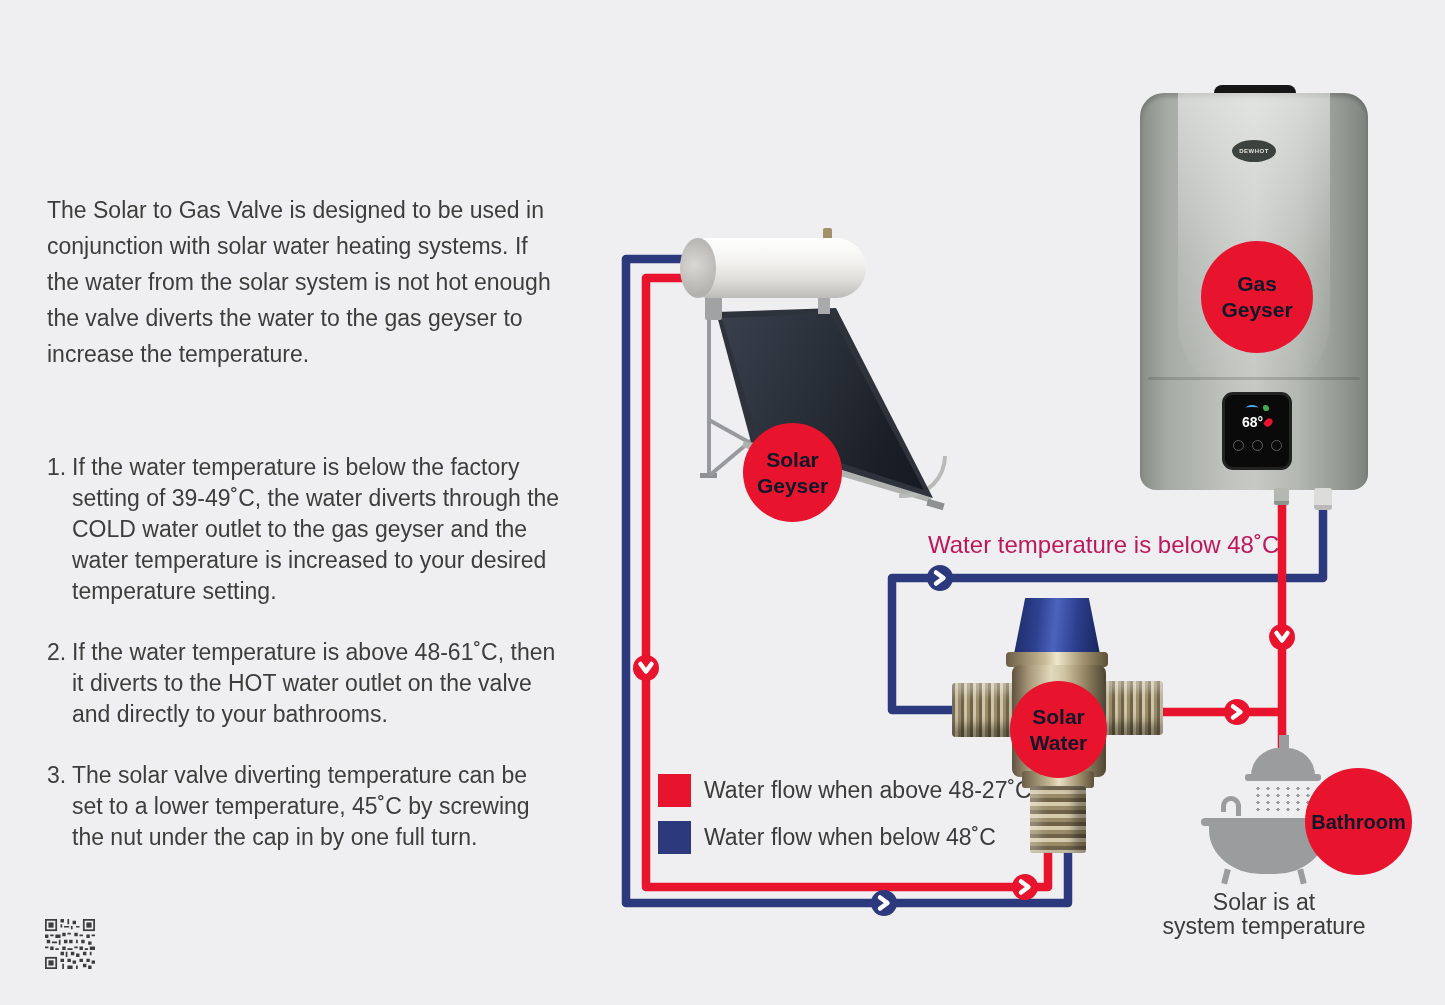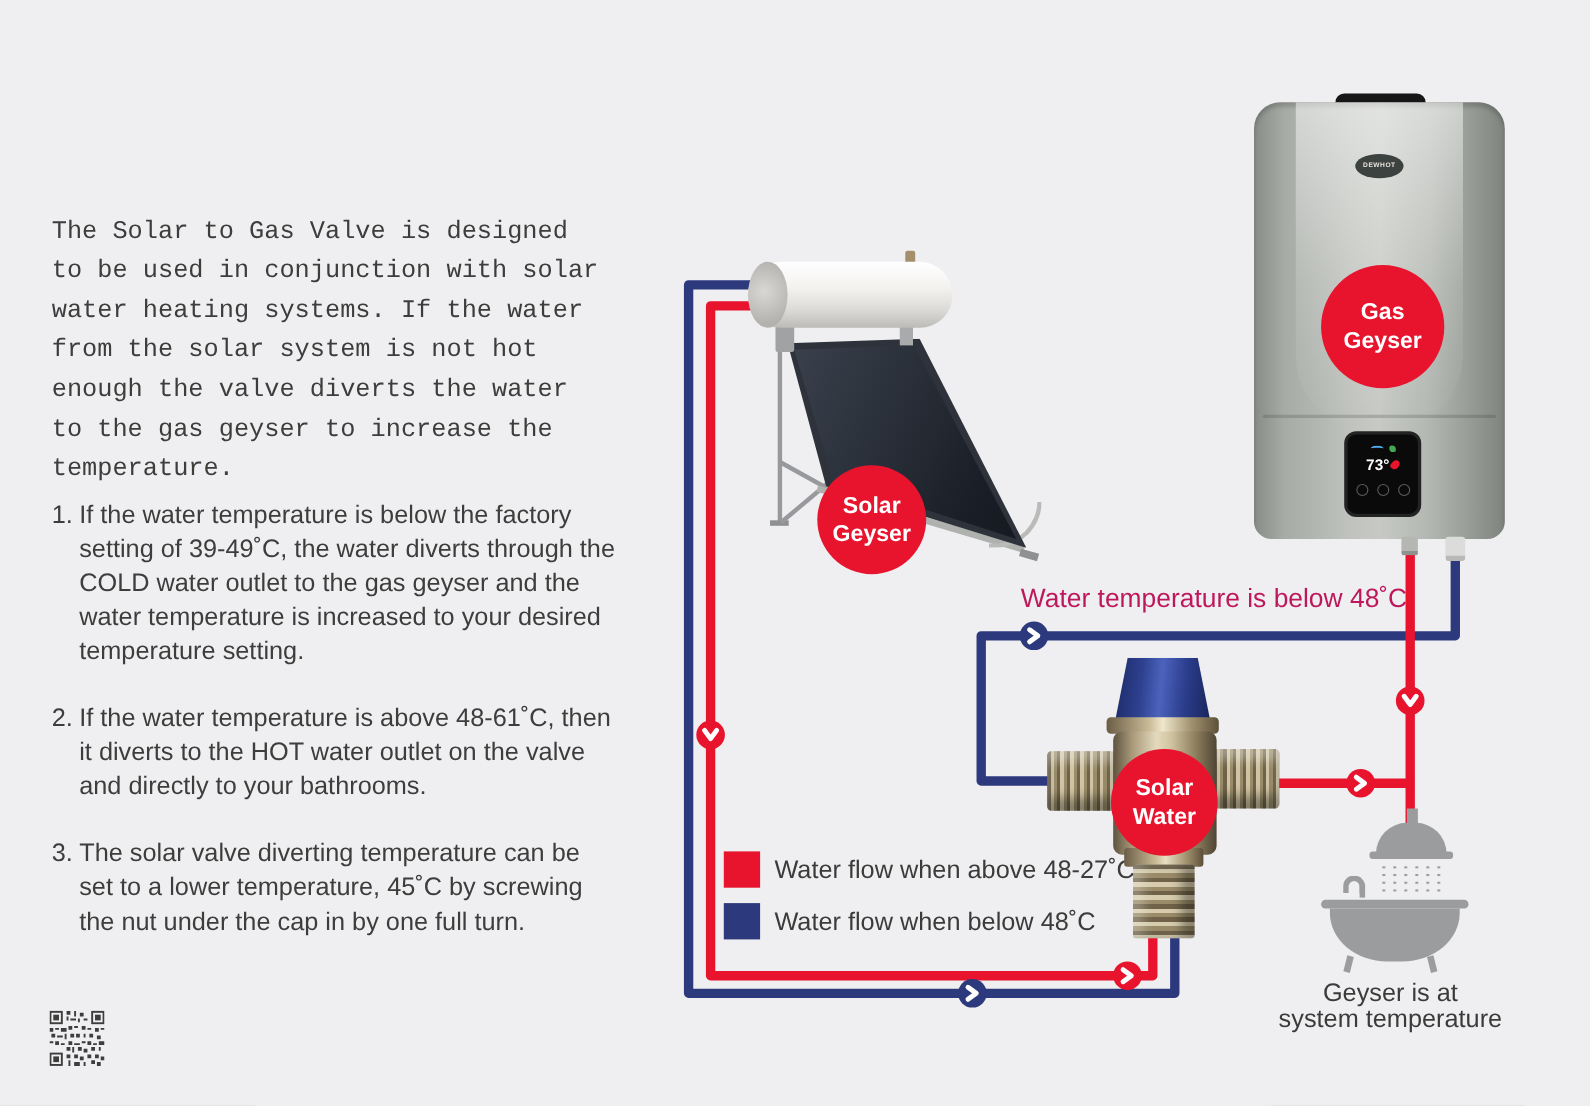--- a/index.html
+++ b/index.html
@@ -14,21 +14,21 @@
   html,body{background:#dcdcdc;}
   .page{
     position:relative;width:1445px;height:1005px;background:var(--bg);
     font-family:"Liberation Sans","DejaVu Sans",sans-serif;color:var(--body);
     overflow:hidden;
   }
   .abs{position:absolute;}
 
   
   .title{left:47px;top:96px;width:560px;font-size:51px;font-weight:700;color:var(--ink);letter-spacing:-0.5px;}
-  .intro{left:47px;top:192px;width:505px;font-size:23px;line-height:36px;font-family:Liberation Mono, monospace;}
+  .intro{left:47px;top:192px;width:505px;font-size:23px;line-height:36px;}
   .list-item{left:47px;width:515px;font-size:23px;line-height:31px;}
   .li-num{position:absolute;left:0;top:0;}
   .li-text{display:block;padding-left:25px;}
 
   
   .qr{left:45px;top:918px;}
 
   
   .pipes{left:0;top:0;z-index:1;}
   .pipe-cold{stroke:var(--cold);}
@@ -115,21 +115,21 @@
     background-image:radial-gradient(var(--metal) 1.7px,transparent 1.9px);background-size:10px 7px;}
   .b-faucet{position:absolute;left:26px;top:66px;width:20px;height:16px;border:5px solid var(--metal);border-bottom:none;border-radius:11px 11px 0 0;}
   .b-fstub{position:absolute;left:41px;top:74px;width:5px;height:12px;background:var(--metal);}
   .b-rim{position:absolute;left:6px;top:88px;width:134px;height:8px;background:var(--metal);border-radius:4px;}
   .b-tub{position:absolute;left:14px;top:96px;width:118px;height:48px;background:var(--metal);
     border-radius:0 0 52px 52px / 0 0 44px 44px;}
   .b-foot-l{position:absolute;left:28px;top:139px;width:6px;height:15px;background:var(--metal);transform:rotate(14deg);}
   .b-foot-r{position:absolute;left:104px;top:139px;width:6px;height:15px;background:var(--metal);transform:rotate(-14deg);}
 
   
-  .bubble{z-index:3;border-radius:50%;background:var(--hot);color:#ffffff;display:flex;flex-direction:column;
+  .bubble{z-index:3;border-radius:50%;background:var(--hot);color:#0f172a;display:flex;flex-direction:column;
     align-items:center;justify-content:center;text-align:left;font-weight:600;line-height:26px;font-size:21px;}
   .bubble-solar{left:743px;top:423px;width:99px;height:99px;}
   .bubble-gas{left:1201px;top:241px;width:112px;height:112px;}
   .bubble-valve{left:1010px;top:681px;width:97px;height:97px;}
   .bubble-bath{left:1305px;top:768px;width:107px;height:107px;font-size:20px;}
 
   
   .note-below{left:928px;top:531px;font-size:24px;color:#be185d;z-index:3;}
   .note-desired{left:1158px;top:890px;width:212px;text-align:center;font-size:23px;line-height:24px;color:#3b3b3a;z-index:3;}
   .legend{z-index:3;}
@@ -228,21 +228,21 @@
     <div class="g-body">
       <div class="g-band"></div>
       <div class="g-seam"></div>
       <div class="g-logo">DEWHOT</div>
       <div class="g-display">
         <div class="d-icons">
           <span class="d-wave"></span>
           <span class="d-leaf"></span>
         </div>
         <div class="d-temp">
-          <span>73°</span>
+          <span>68°</span>
           <span class="d-flame"></span>
         </div>
         <div class="d-btns">
           <span class="d-btn"></span>
           <span class="d-btn"></span>
           <span class="d-btn"></span>
         </div>
       </div>
     </div>
     <div class="g-stub-hot"></div>
@@ -277,24 +277,27 @@
     <span>Geyser</span>
   </div>
   <div class="abs bubble bubble-gas">
     <span>Gas</span>
     <span>Geyser</span>
   </div>
   <div class="abs bubble bubble-valve">
     <span>Solar</span>
     <span>Water</span>
   </div>
+  <div class="abs bubble bubble-bath">
+    <span>Bathroom</span>
+  </div>
 
   <div class="abs note-below">Water temperature is below 48˚C</div>
   <div class="abs note-desired">
-    <div>Geyser is at</div>
+    <div>Solar is at</div>
     <div>system temperature</div>
   </div>
 
   <div class="legend">
     <div class="legend-row" style="left:658px;top:774px;">
       <span class="legend-sw" style="background:var(--hot);"></span>
       <span class="legend-label">Water flow when above 48-27˚C</span>
     </div>
     <div class="legend-row" style="left:658px;top:821px;align-items:center;">
       <span class="legend-sw" style="background:var(--cold);"></span>

